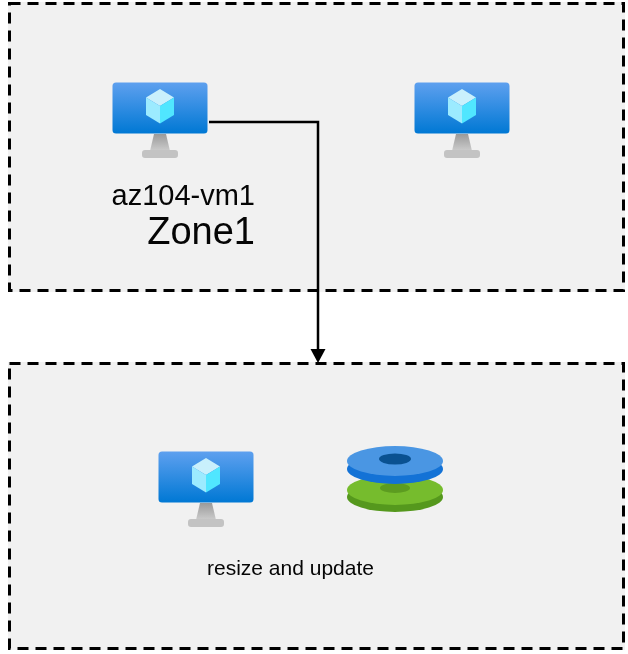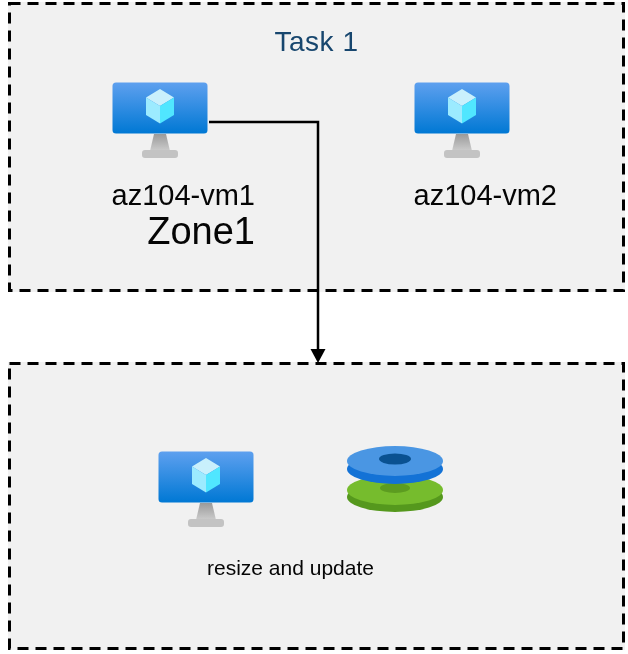--- a/index.html
+++ b/index.html
@@ -94,21 +94,20 @@
   </defs>
 </svg>
 
 <div class="canvas">
 
   <div class="task-box" id="task1-box">
     <svg class="box-border" viewBox="0 0 617 290" preserveAspectRatio="none">
       <rect x="1.5" y="1.5" width="614" height="287" fill="none" stroke="#000000" stroke-width="3" stroke-dasharray="11 7"></rect>
     </svg>
 
-    <div class="task-title" id="task1-title">Task 1</div>
 
     <div class="vm-group" id="vm-group-1">
       <svg class="vm-icon" width="96" height="82" viewBox="0 0 96 82">
         <rect x="0.5" y="0.5" width="95" height="51" rx="3.5" fill="url(#screenGrad)"></rect>
         <polygon points="48,7 62,15.5 48,24 34,15.5" fill="#c9f0fc"></polygon>
         <polygon points="34,15.5 48,24 48,41.5 34,33" fill="#9cebff"></polygon>
         <polygon points="62,15.5 48,24 48,41.5 62,33" fill="#50e6ff"></polygon>
         <polygon points="42,52 54,52 58,69 38,69" fill="url(#standGrad)"></polygon>
         <rect x="30" y="68" width="36" height="8" rx="3" fill="#c3c3c3"></rect>
       </svg>
@@ -118,21 +117,20 @@
 
     <div class="vm-group" id="vm-group-2">
       <svg class="vm-icon" width="96" height="82" viewBox="0 0 96 82">
         <rect x="0.5" y="0.5" width="95" height="51" rx="3.5" fill="url(#screenGrad)"></rect>
         <polygon points="48,7 62,15.5 48,24 34,15.5" fill="#c9f0fc"></polygon>
         <polygon points="34,15.5 48,24 48,41.5 34,33" fill="#9cebff"></polygon>
         <polygon points="62,15.5 48,24 48,41.5 62,33" fill="#50e6ff"></polygon>
         <polygon points="42,52 54,52 58,69 38,69" fill="url(#standGrad)"></polygon>
         <rect x="30" y="68" width="36" height="8" rx="3" fill="#c3c3c3"></rect>
       </svg>
-      <div class="vm-name">az104-vm2</div>
     </div>
   </div>
 
   <div class="task-box" id="task2-box">
     <svg class="box-border" viewBox="0 0 617 288" preserveAspectRatio="none">
       <rect x="1.5" y="1.5" width="614" height="285" fill="none" stroke="#000000" stroke-width="3" stroke-dasharray="11 7"></rect>
     </svg>
 
 
     <svg class="t2-vm-icon" width="96" height="82" viewBox="0 0 96 82">

